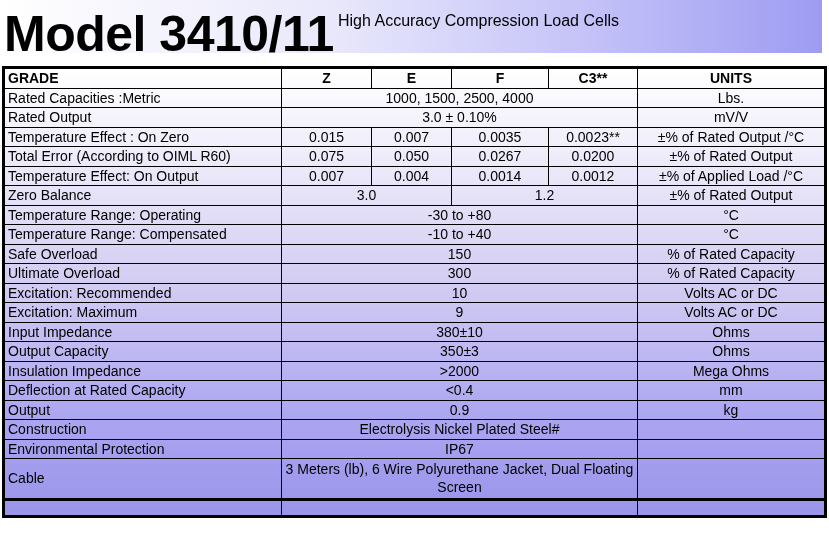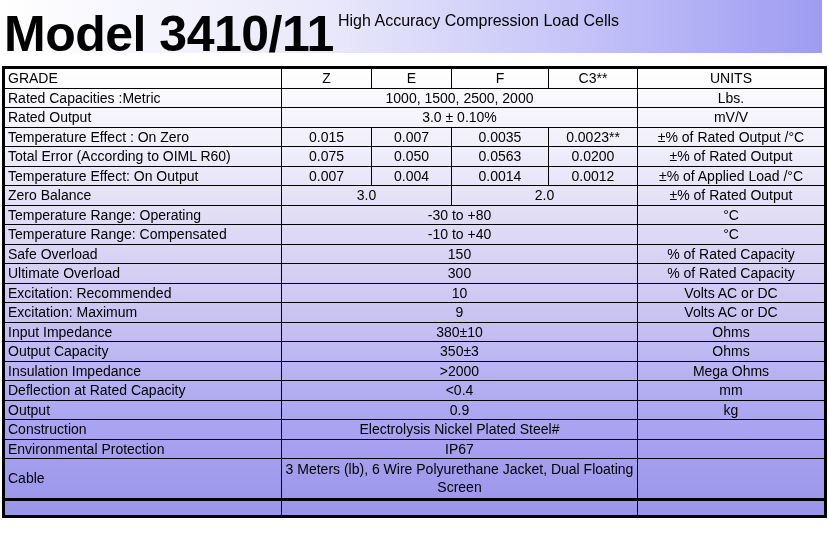--- a/index.html
+++ b/index.html
@@ -32,21 +32,21 @@
       var(--table-mid,#d3cdf2) 48%,
       #b3adf2 72%,
       #a8a2f0 82%,
       var(--table-bottom,#9b95ea) 100%);
   }
   .spec th,.spec td{
     border:1.5px solid var(--border,#000);
     height:18.5px;padding:0 3px;
     overflow:hidden;white-space:nowrap;vertical-align:middle;
   }
-  .spec th{font-weight:normal;text-align:center;}
+  .spec th{font-weight:bold;text-align:center;}
   .spec th.label,.spec td.label{text-align:left;}
   .spec td.val{text-align:center;}
   tr.tall td{height:38.5px;white-space:normal;line-height:1.3;border-bottom:3px solid var(--border,#000);}
   tr.sliver td{height:14px;}
 </style>
 </head>
 <body>
 
 <div class="banner">
   <div class="model-title">Model 3410/11</div>
@@ -68,56 +68,56 @@
       <th>Z</th>
       <th>E</th>
       <th>F</th>
       <th>C3**</th>
       <th>UNITS</th>
     </tr>
   </thead>
   <tbody>
       <tr>
         <td class="label">Rated Capacities :Metric</td>
-        <td class="val" colspan="4">1000, 1500, 2500, 2000</td>
+        <td class="val" colspan="4">1000, 1500, 2500, 4000</td>
         <td class="val">Lbs.</td>
       </tr>
       <tr>
         <td class="label">Rated Output</td>
         <td class="val" colspan="4">3.0 ± 0.10%</td>
         <td class="val">mV/V</td>
       </tr>
       <tr>
         <td class="label">Temperature Effect : On Zero</td>
         <td class="val">0.015</td>
         <td class="val">0.007</td>
         <td class="val">0.0035</td>
         <td class="val">0.0023**</td>
         <td class="val">±% of Rated Output /°C</td>
       </tr>
       <tr>
         <td class="label">Total Error (According to OIML R60)</td>
         <td class="val">0.075</td>
         <td class="val">0.050</td>
-        <td class="val">0.0563</td>
+        <td class="val">0.0267</td>
         <td class="val">0.0200</td>
         <td class="val">±% of Rated Output</td>
       </tr>
       <tr>
         <td class="label">Temperature Effect: On Output</td>
         <td class="val">0.007</td>
         <td class="val">0.004</td>
         <td class="val">0.0014</td>
         <td class="val">0.0012</td>
         <td class="val">±% of Applied Load /°C</td>
       </tr>
       <tr>
         <td class="label">Zero Balance</td>
         <td class="val" colspan="2">3.0</td>
-        <td class="val" colspan="2">2.0</td>
+        <td class="val" colspan="2">1.2</td>
         <td class="val">±% of Rated Output</td>
       </tr>
       <tr>
         <td class="label">Temperature Range: Operating</td>
         <td class="val" colspan="4">-30 to +80</td>
         <td class="val">°C</td>
       </tr>
       <tr>
         <td class="label">Temperature Range: Compensated</td>
         <td class="val" colspan="4">-10 to +40</td>

